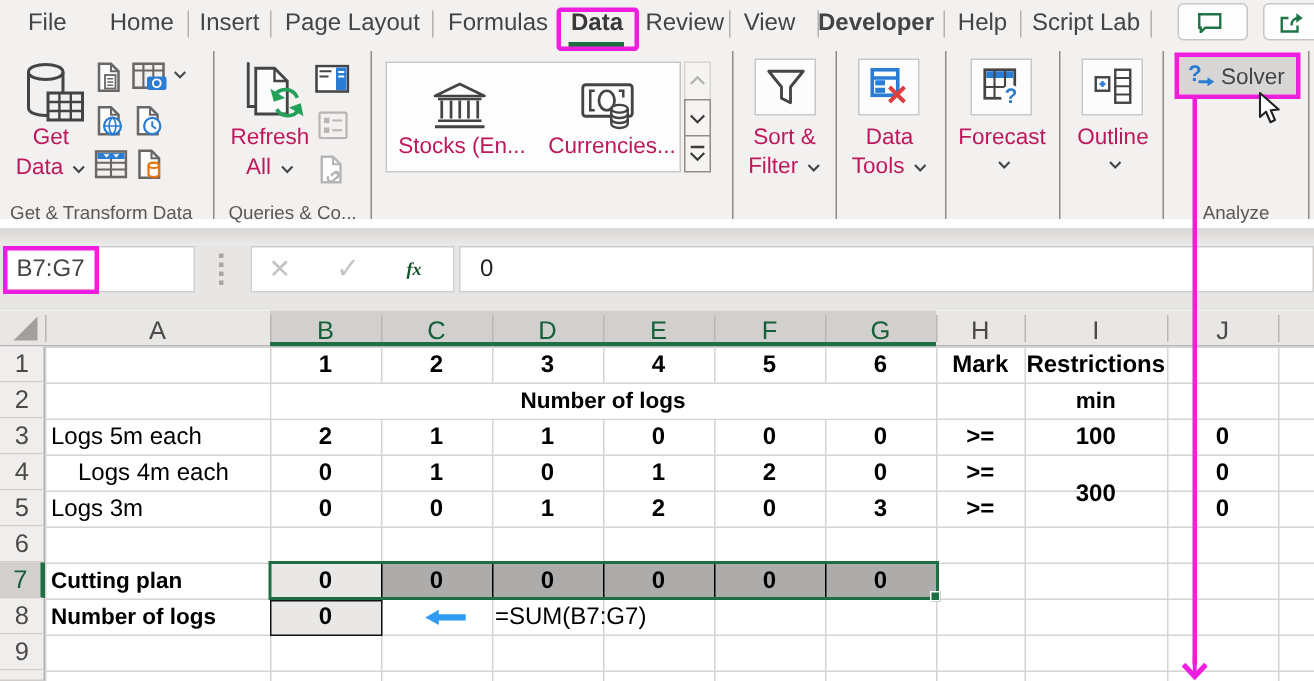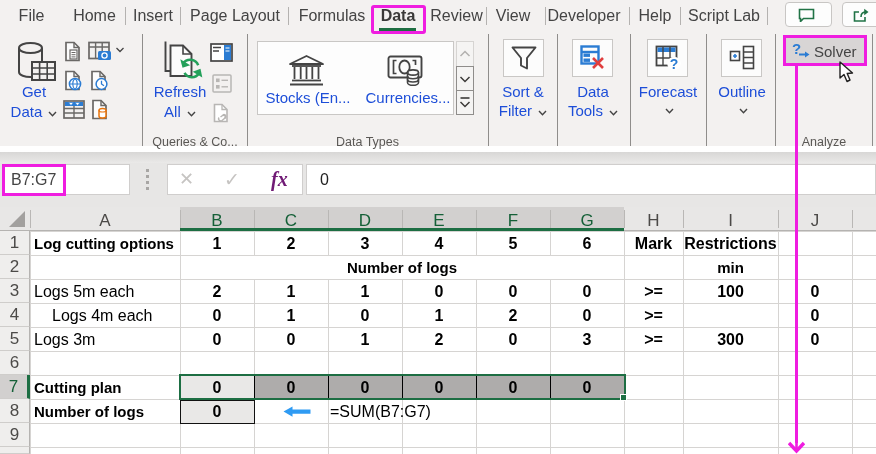--- a/index.html
+++ b/index.html
@@ -3,21 +3,21 @@
 <meta charset="utf-8">
 <style>
   html,body{margin:0;padding:0;}
   #app{position:relative;width:876px;height:454px;overflow:hidden;
        font-family:"Liberation Sans",sans-serif;background:#fff;}
   .abs{position:absolute;}
   .tab{position:absolute;top:0;height:31px;line-height:31px;font-size:16px;color:#444;text-align:center;}
   .tsep{position:absolute;top:7px;height:18px;width:1px;background:#b4b2b0;}
   .gsep{position:absolute;top:34px;height:112px;width:1px;background:#8f8d8b;}
   .glabel{position:absolute;top:135px;height:14px;line-height:14px;font-size:12.5px;color:#5a5855;text-align:center;}
-  .btnlabel{position:absolute;font-size:15px;color:#1d4ed8;text-align:center;line-height:14px;}
+  .btnlabel{position:absolute;font-size:15px;color:#be185d;text-align:center;line-height:14px;}
   .iconbox{position:absolute;background:#fcfcfc;border:1px solid #c9c7c5;box-sizing:border-box;}
   .chead{position:absolute;top:209px;height:24px;font-size:17px;color:#4c4a48;text-align:center;line-height:24px;}
   .rhead{position:absolute;left:0;width:30px;height:24px;font-size:17px;color:#4c4a48;text-align:center;line-height:24px;background:#efeeed;box-sizing:border-box;border-bottom:1px solid #cfcdcb;}
   .vline{position:absolute;width:1px;background:#d6d4d2;}
   .hline{position:absolute;height:1px;background:#d6d4d2;}
   .cell{position:absolute;height:24px;line-height:26px;font-size:16px;color:#000;white-space:nowrap;}
   .ctr{text-align:center;font-weight:bold;}
   .b{font-weight:bold;}
   .b15{font-weight:bold;font-size:15px;}
 </style>
@@ -27,21 +27,21 @@
 
   <div class="abs" style="left:0;top:0;width:876px;height:146px;background:#f3f1f0;"></div>
   <div class="tab" style="left:13px;width:37px;">File</div>
   <div class="tab" style="left:66px;width:57px;">Home</div>
   <div class="tab" style="left:127px;width:52px;">Insert</div>
   <div class="tab" style="left:292px;width:80px;">Formulas</div>
   <div class="tab" style="left:185px;width:100px;">Page Layout</div>
   <div class="tab b" style="left:376px;width:44px;color:#3a3938;">Data</div>
   <div class="tab" style="left:428px;width:57px;">Review</div>
   <div class="tab" style="left:489px;width:48px;">View</div>
-  <div class="tab" style="left:541px;width:86px;">Developer</div>
+  <div class="tab" style="left:541px;width:86px;font-weight:bold;">Developer</div>
   <div class="tab" style="left:632px;width:46px;">Help</div>
   <div class="tab" style="left:682px;width:84px;">Script Lab</div>
   <div class="tsep" style="left:125px;"></div>
   <div class="tsep" style="left:180px;"></div>
   <div class="tsep" style="left:288px;"></div>
   <div class="tsep" style="left:486px;"></div>
   <div class="tsep" style="left:545px;"></div>
   <div class="tsep" style="left:629px;"></div>
   <div class="tsep" style="left:680px;"></div>
   <div class="tsep" style="left:767px;"></div>
@@ -63,22 +63,22 @@
 
   <div class="gsep" style="left:142px;"></div>
   <div class="gsep" style="left:247px;"></div>
   <div class="gsep" style="left:488px;"></div>
   <div class="gsep" style="left:557px;"></div>
   <div class="gsep" style="left:630px;"></div>
   <div class="gsep" style="left:706px;"></div>
   <div class="gsep" style="left:775px;"></div>
   <div class="gsep" style="left:872px;"></div>
 
+  <div class="glabel" style="left:5px;width:125px;">Get &amp; Transform Data</div>
   <div class="glabel" style="left:148px;width:94px;">Queries &amp; Co...</div>
-  <div class="glabel" style="left:305px;width:125px;">Data Types</div>
   <div class="glabel" style="left:779px;width:90px;">Analyze</div>
 
   <svg class="abs" style="left:16px;top:42px;" width="40" height="42" viewBox="0 0 40 42">
 <path d="M3 6 C3 2.7 9 1 14.5 1 C20 1 26 2.7 26 6 V30 C26 33.3 20 35 14.5 35 C9 35 3 33.3 3 30 Z" fill="none" stroke="#444" stroke-width="2"></path>
 <path d="M3 6 C3 9.3 9 11 14.5 11 C20 11 26 9.3 26 6" fill="none" stroke="#444" stroke-width="2"></path>
 <rect x="16" y="20" width="23" height="18" fill="#f3f1f0" stroke="#444" stroke-width="2"></rect>
 <path d="M16 26 H39 M16 32 H39 M23.6 20 V38 M31.2 20 V38" stroke="#444" stroke-width="1.6"></path>
 </svg>
   <div class="btnlabel" style="left:10px;top:85px;width:48px;">Get</div>
   <div class="btnlabel" style="left:2px;top:105px;width:64px;">Data <svg width="9" height="6" viewBox="0 0 9 6" style="margin-left:2px;">
@@ -203,21 +203,21 @@
 
   <div class="abs" style="left:2px;top:164px;width:128px;height:31px;background:#fff;border:1px solid #d0cecd;box-sizing:border-box;"></div>
   <div class="abs" style="left:11px;top:164px;height:21px;line-height:31px;font-size:16px;color:#444;text-align:center;">B7:G7</div>
   <div class="abs" style="left:2px;top:164px;width:64px;height:32px;border:3px solid #ef1de0;box-sizing:border-box;"></div>
 
   <div class="abs" style="left:146px;top:169px;width:3px;height:3px;background:#a8a6a4;box-shadow:0 6px #a8a6a4,0 12px #a8a6a4,0 18px #a8a6a4;"></div>
 
   <div class="abs" style="left:167px;top:164px;width:136px;height:31px;background:#fff;border:1px solid #d0cecd;box-sizing:border-box;"></div>
   <div class="abs" style="left:179px;top:164px;height:31px;line-height:31px;font-size:18px;color:#c6c4c2;">✕</div>
   <div class="abs" style="left:224px;top:164px;height:31px;line-height:31px;font-size:19px;color:#c6c4c2;">✓</div>
-  <div class="abs" style="left:271px;top:164px;height:31px;line-height:31px;font-size:20px;color:#701a75;font-family:'Liberation Serif',serif;font-style:italic;font-weight:bold;">fx</div>
+  <div class="abs" style="left:271px;top:164px;height:31px;line-height:31px;font-size:12px;color:#14532d;font-family:'Liberation Serif',serif;font-style:italic;font-weight:bold;">fx</div>
 
   <div class="abs" style="left:306px;top:164px;width:570px;height:31px;background:#fff;border:1px solid #d0cecd;box-sizing:border-box;"></div>
   <div class="abs" style="left:320px;top:164px;height:31px;line-height:31px;font-size:16px;color:#222;">0</div>
 
   <div class="abs" style="left:0;top:207px;width:876px;height:247px;background:#fff;"></div>
 
   <div class="abs" style="left:0;top:207px;width:876px;height:24px;background:#e8e7e6;border-bottom:1px solid #b5b3b1;box-sizing:border-box;"></div>
   <div class="abs" style="left:180px;top:207px;width:444px;height:24px;background:#d2d0cf;border-bottom:3px solid #1d6e43;box-sizing:border-box;"></div>
   <div class="chead" style="left:30px;width:150px;">A</div>
     <div class="chead" style="left:180px;width:74px;color:#156038;">B</div>
@@ -286,21 +286,20 @@
 
   <div class="abs" style="left:179px;top:374px;width:447px;height:26px;border:2px solid #1d6e43;box-sizing:border-box;"></div>
   <div class="abs" style="left:620px;top:394px;width:7px;height:7px;background:#1d6e43;border:1px solid #fff;box-sizing:border-box;"></div>
 
   <div class="abs" style="left:253.5px;top:376px;width:1.6px;height:22px;background:#000;"></div>
     <div class="abs" style="left:327.5px;top:376px;width:1.6px;height:22px;background:#000;"></div>
     <div class="abs" style="left:401.5px;top:376px;width:1.6px;height:22px;background:#000;"></div>
     <div class="abs" style="left:475.5px;top:376px;width:1.6px;height:22px;background:#000;"></div>
     <div class="abs" style="left:549.5px;top:376px;width:1.6px;height:22px;background:#000;"></div>
 
-  <div class="cell b15" style="left:34px;top:231px;">Log cutting options</div>
     <div class="cell ctr b" style="left:180px;top:231px;width:74px;">1</div>
     <div class="cell ctr b" style="left:254px;top:231px;width:74px;">2</div>
     <div class="cell ctr b" style="left:328px;top:231px;width:74px;">3</div>
     <div class="cell ctr b" style="left:402px;top:231px;width:74px;">4</div>
     <div class="cell ctr b" style="left:476px;top:231px;width:74px;">5</div>
     <div class="cell ctr b" style="left:550px;top:231px;width:74px;">6</div>
     <div class="cell ctr " style="left:624px;top:231px;width:59px;">Mark</div>
     <div class="cell ctr " style="left:683px;top:231px;width:95px;">Restrictions</div>
     <div class="cell ctr b15" style="left:180px;top:255px;width:444px;">Number of logs</div>
     <div class="cell ctr b15" style="left:683px;top:255px;width:95px;">min</div>
@@ -324,21 +323,21 @@
     <div class="cell ctr " style="left:624px;top:303px;width:59px;">&gt;=</div>
     <div class="cell ctr " style="left:778px;top:303px;width:74px;">0</div>
     <div class="cell " style="left:34px;top:327px;">Logs 3m</div>
     <div class="cell ctr " style="left:180px;top:327px;width:74px;">0</div>
     <div class="cell ctr " style="left:254px;top:327px;width:74px;">0</div>
     <div class="cell ctr " style="left:328px;top:327px;width:74px;">1</div>
     <div class="cell ctr " style="left:402px;top:327px;width:74px;">2</div>
     <div class="cell ctr " style="left:476px;top:327px;width:74px;">0</div>
     <div class="cell ctr " style="left:550px;top:327px;width:74px;">3</div>
     <div class="cell ctr " style="left:624px;top:327px;width:59px;">&gt;=</div>
-    <div class="cell ctr " style="left:683px;top:327px;width:95px;">300</div>
+    <div class="cell ctr " style="left:683px;top:317px;width:95px;">300</div>
     <div class="cell ctr " style="left:778px;top:327px;width:74px;">0</div>
     <div class="cell b15" style="left:34px;top:375px;">Cutting plan</div>
     <div class="cell ctr b" style="left:180px;top:375px;width:74px;">0</div>
     <div class="cell ctr b" style="left:254px;top:375px;width:74px;">0</div>
     <div class="cell ctr b" style="left:328px;top:375px;width:74px;">0</div>
     <div class="cell ctr b" style="left:402px;top:375px;width:74px;">0</div>
     <div class="cell ctr b" style="left:476px;top:375px;width:74px;">0</div>
     <div class="cell ctr b" style="left:550px;top:375px;width:74px;">0</div>
     <div class="cell b15" style="left:34px;top:399px;">Number of logs</div>
     <div class="cell ctr b" style="left:180px;top:399px;width:74px;">0</div>

